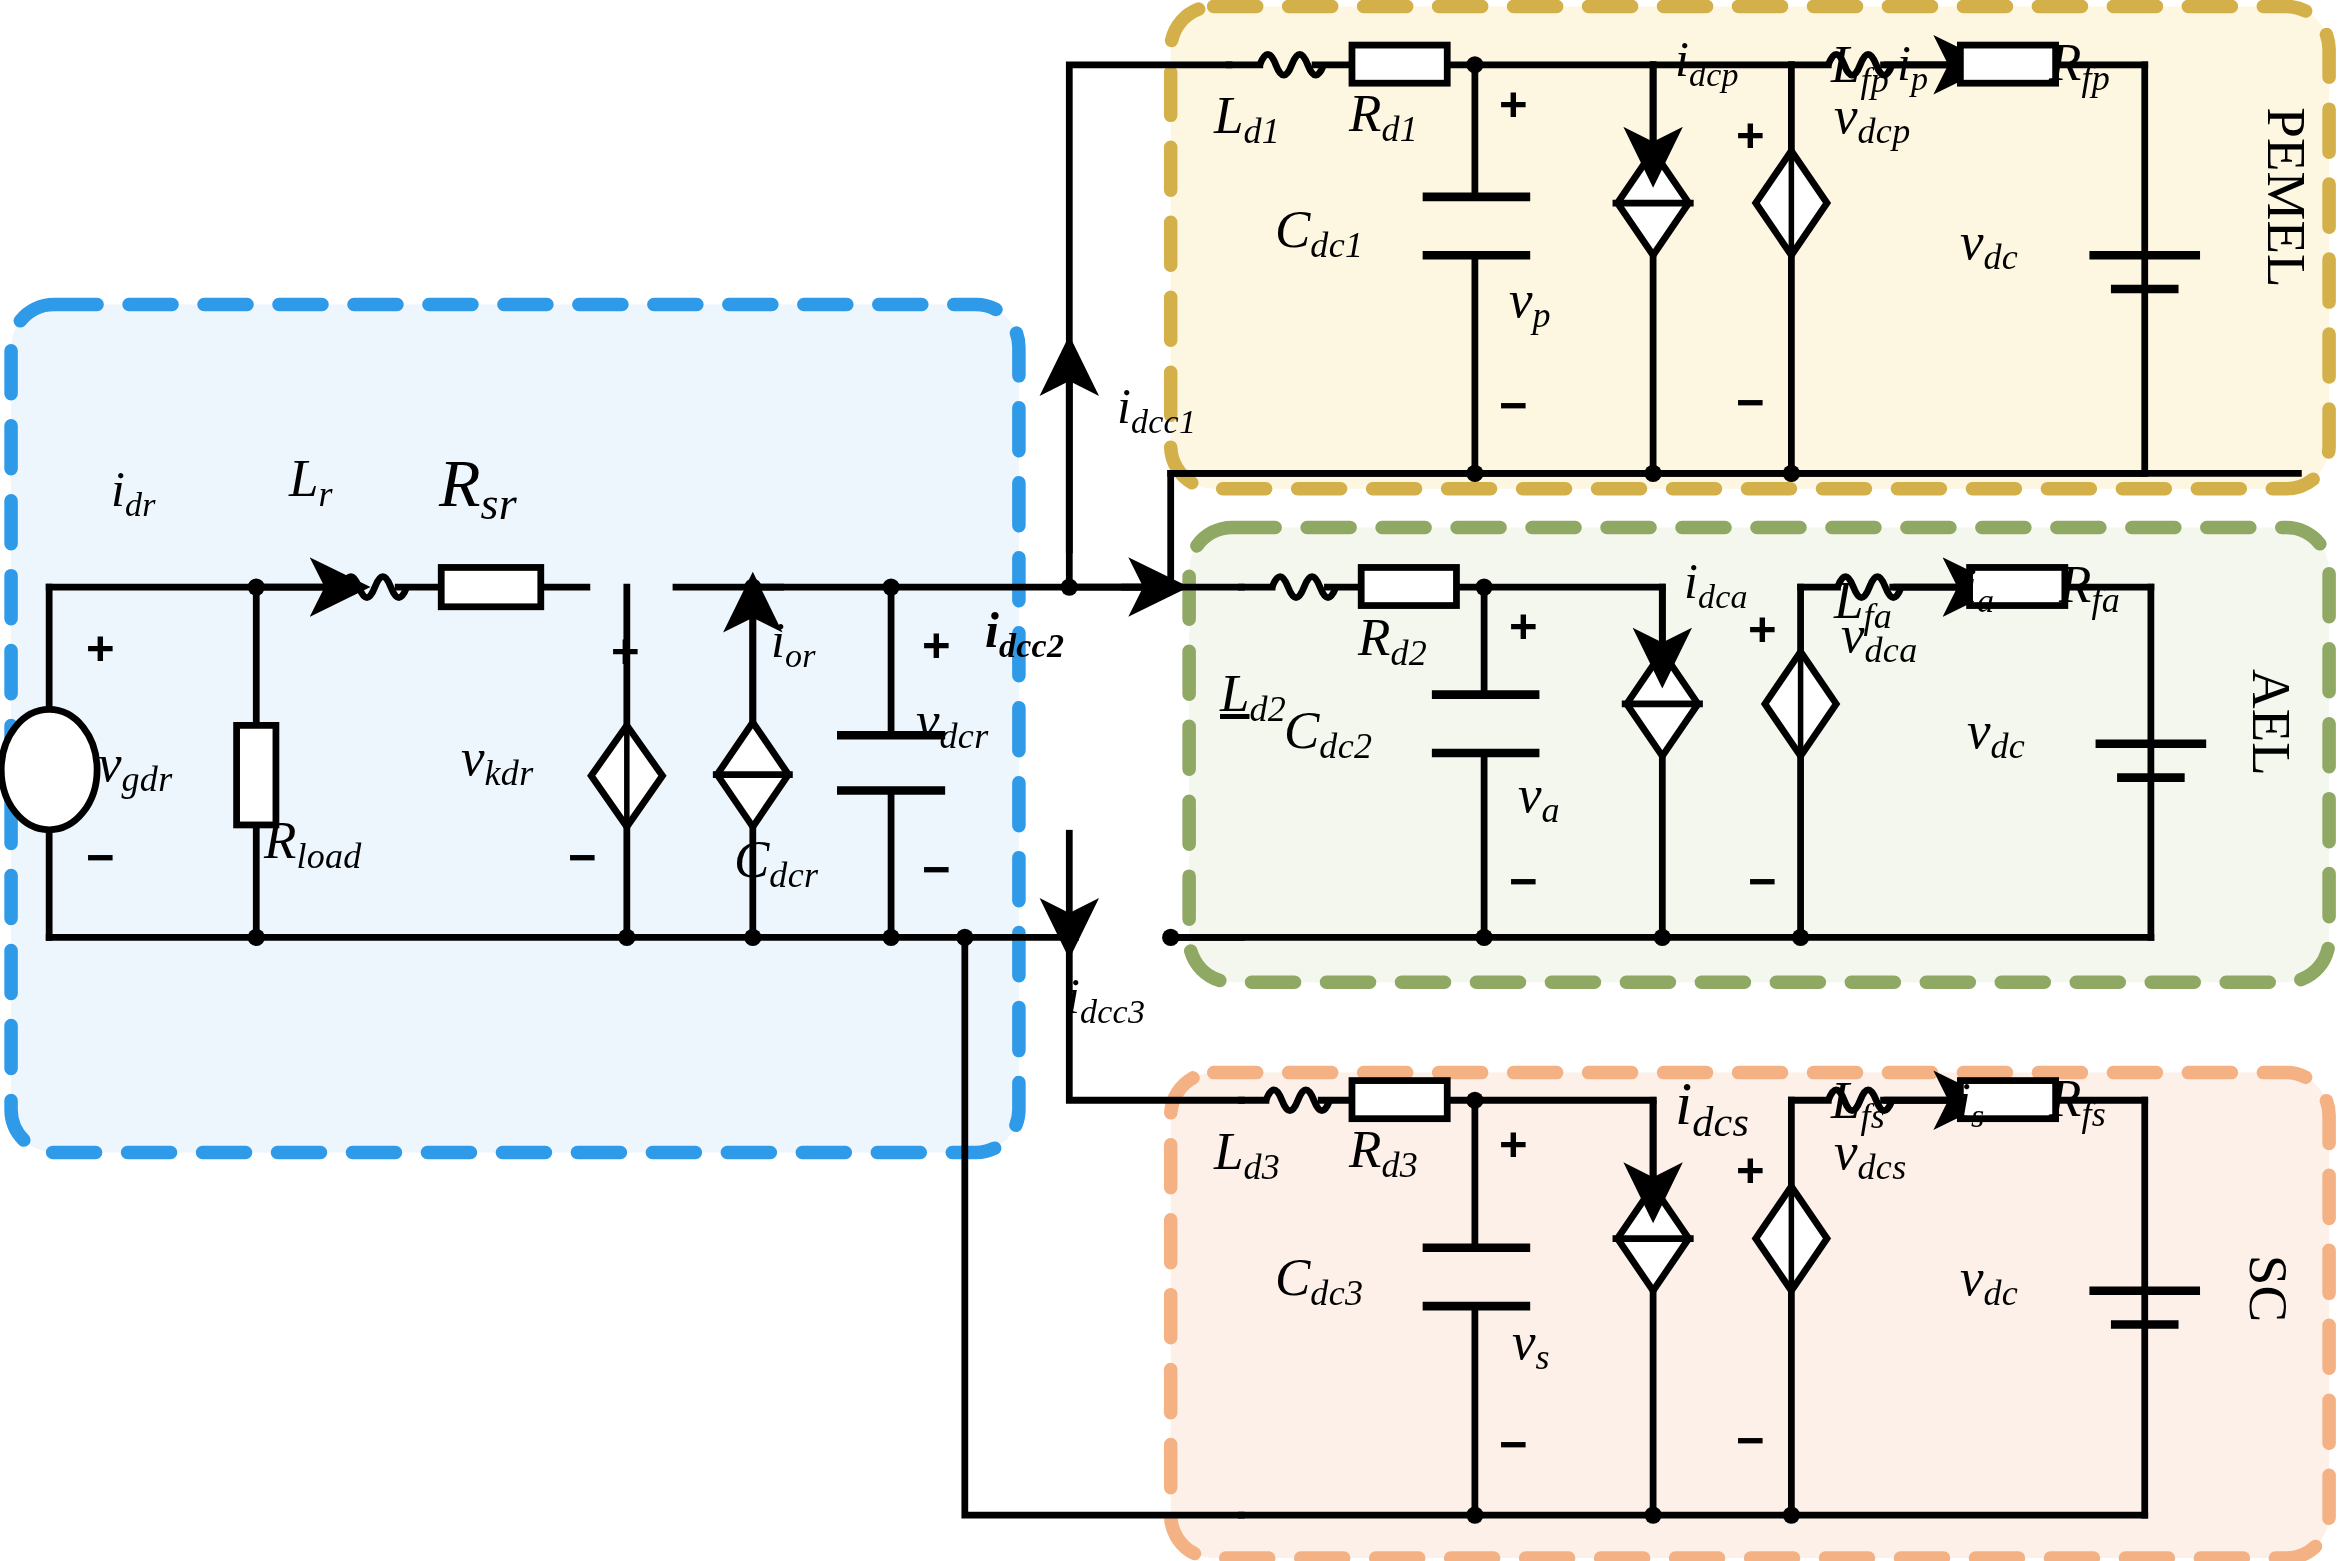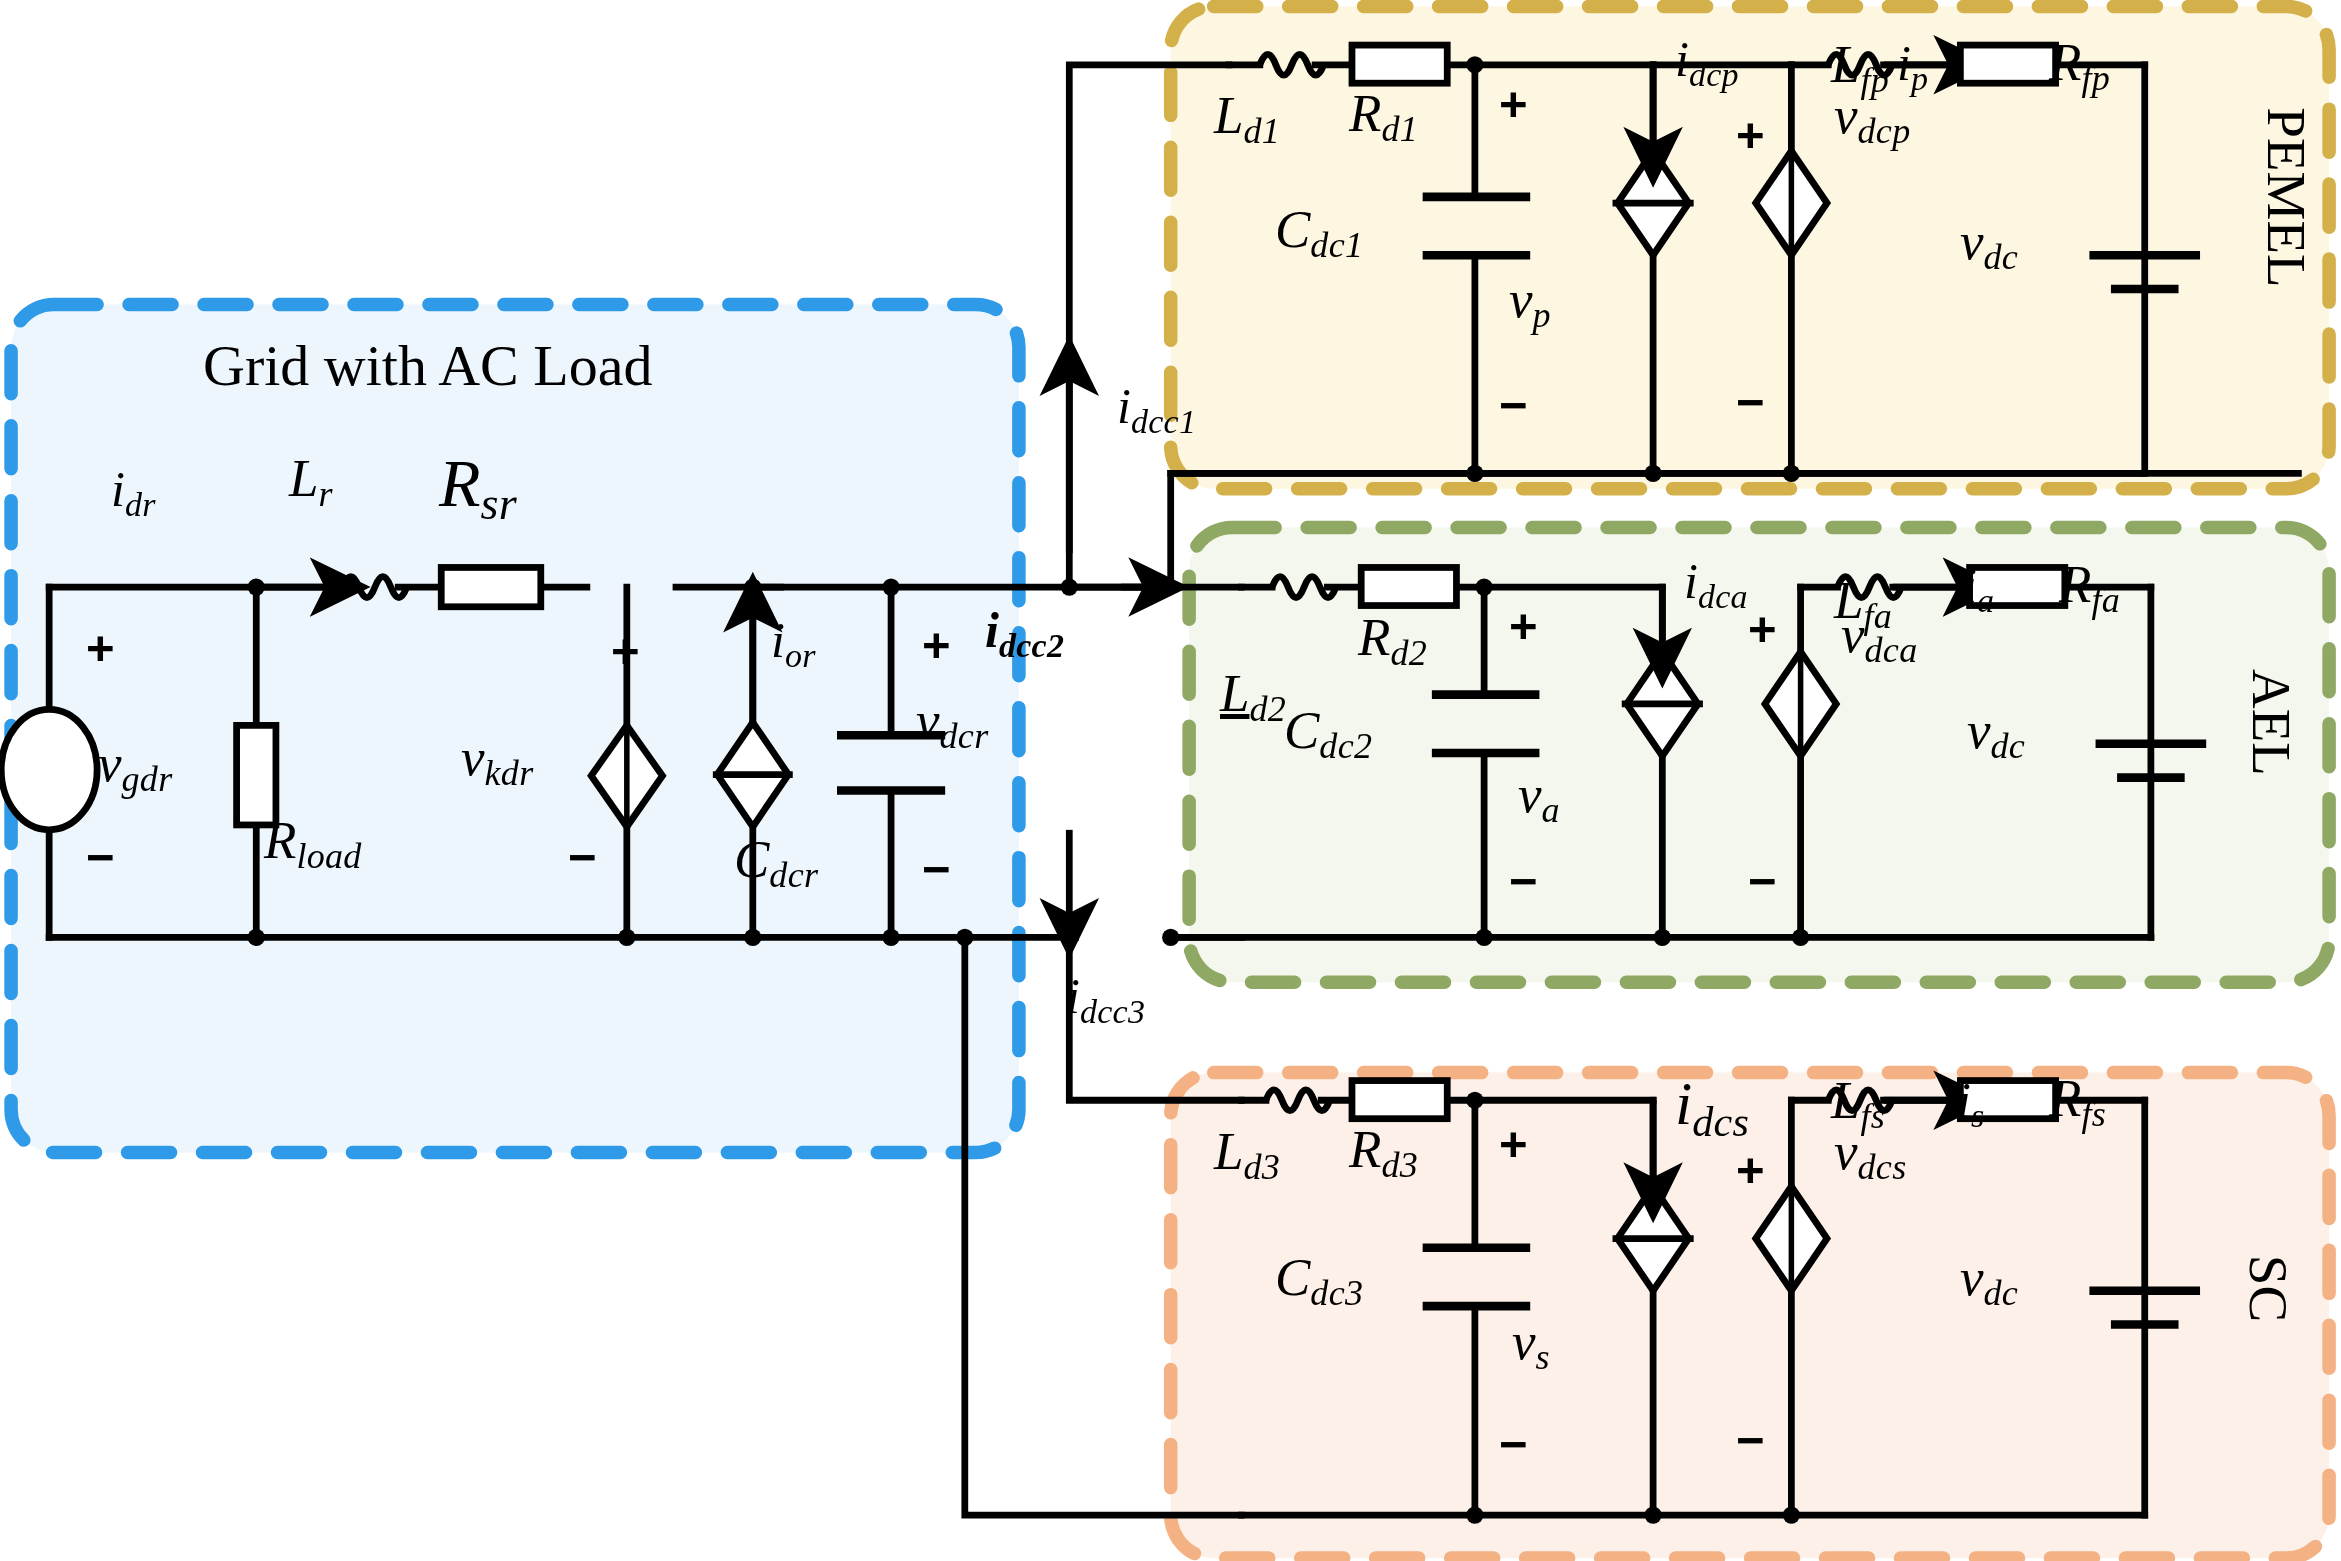--- a/index.html
+++ b/index.html
@@ -312,21 +312,20 @@
       <path d="M3435,2155 L3545,2155"></path>
     </g>
     <g fill="#000">
       <circle cx="2400" cy="1790" r="14"></circle>
       <circle cx="2400" cy="2465" r="14"></circle>
       <circle cx="2690" cy="2465" r="14"></circle>
       <circle cx="2915" cy="2465" r="14"></circle>
     </g>
   </svg>
 
-  <div class="title" style="left:203px;top:332px;font-size:58px;">Grid with AC Load</div>
 
   <div class="lbl" style="left:111px;top:464px;font-size:50px;"><span>i</span><span class="sub">dr</span></div>
   <div class="lbl" style="left:289px;top:452px;font-size:53px;"><span>L</span><span class="sub">r</span></div>
   <div class="lbl" style="left:439px;top:449px;font-size:68px;"><span>R</span><span class="sub">sr</span></div>
   <div class="sign" style="left:86px;top:624px;font-size:49px;">+</div>
   <div class="sign" style="left:86px;top:833px;font-size:49px;">−</div>
   <div class="lbl" style="left:98px;top:737px;font-size:53px;"><span>v</span><span class="sub">gdr</span></div>
   <div class="lbl" style="left:264px;top:814px;font-size:53px;"><span>R</span><span class="sub">load</span></div>
   <div class="sign" style="left:611px;top:627px;font-size:49px;">+</div>
   <div class="sign" style="left:568px;top:833px;font-size:49px;">−</div>

